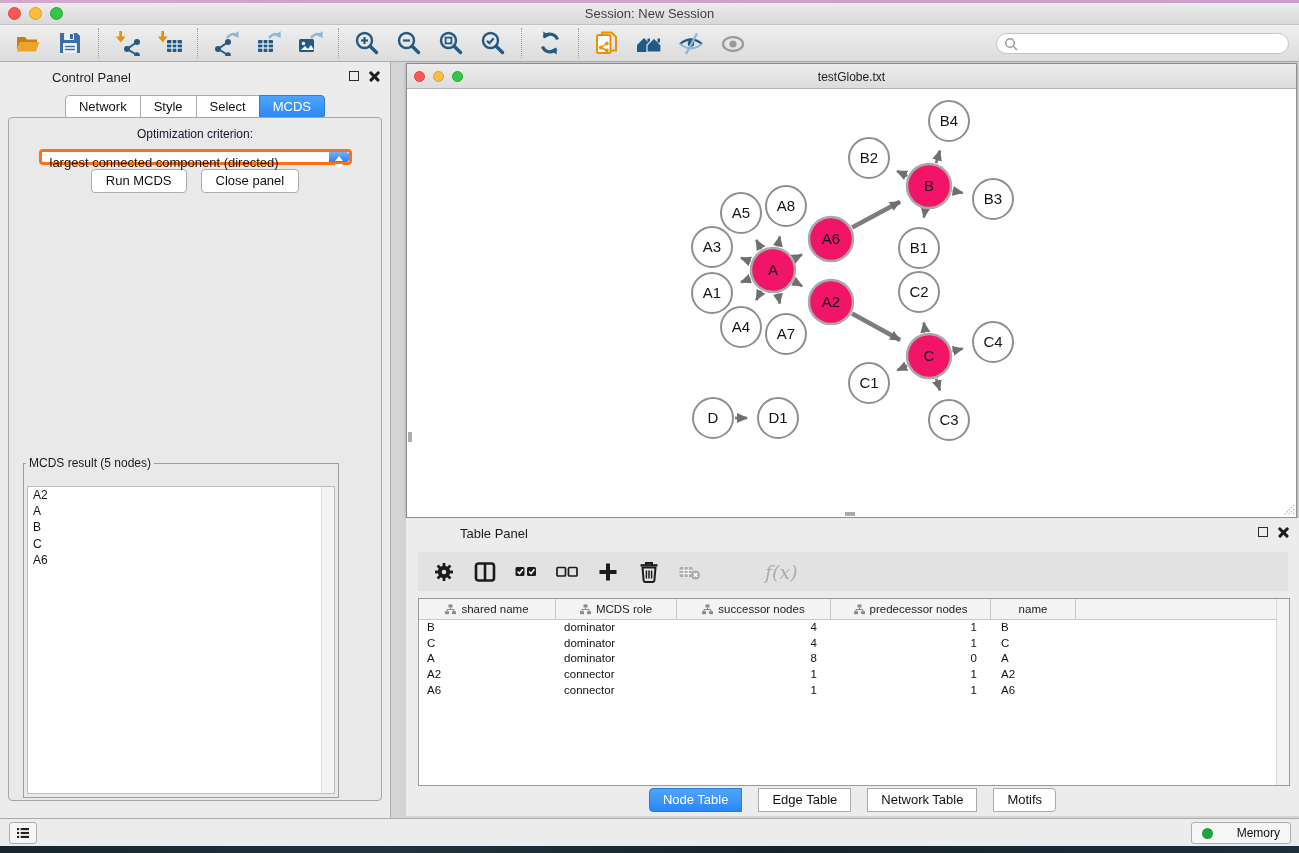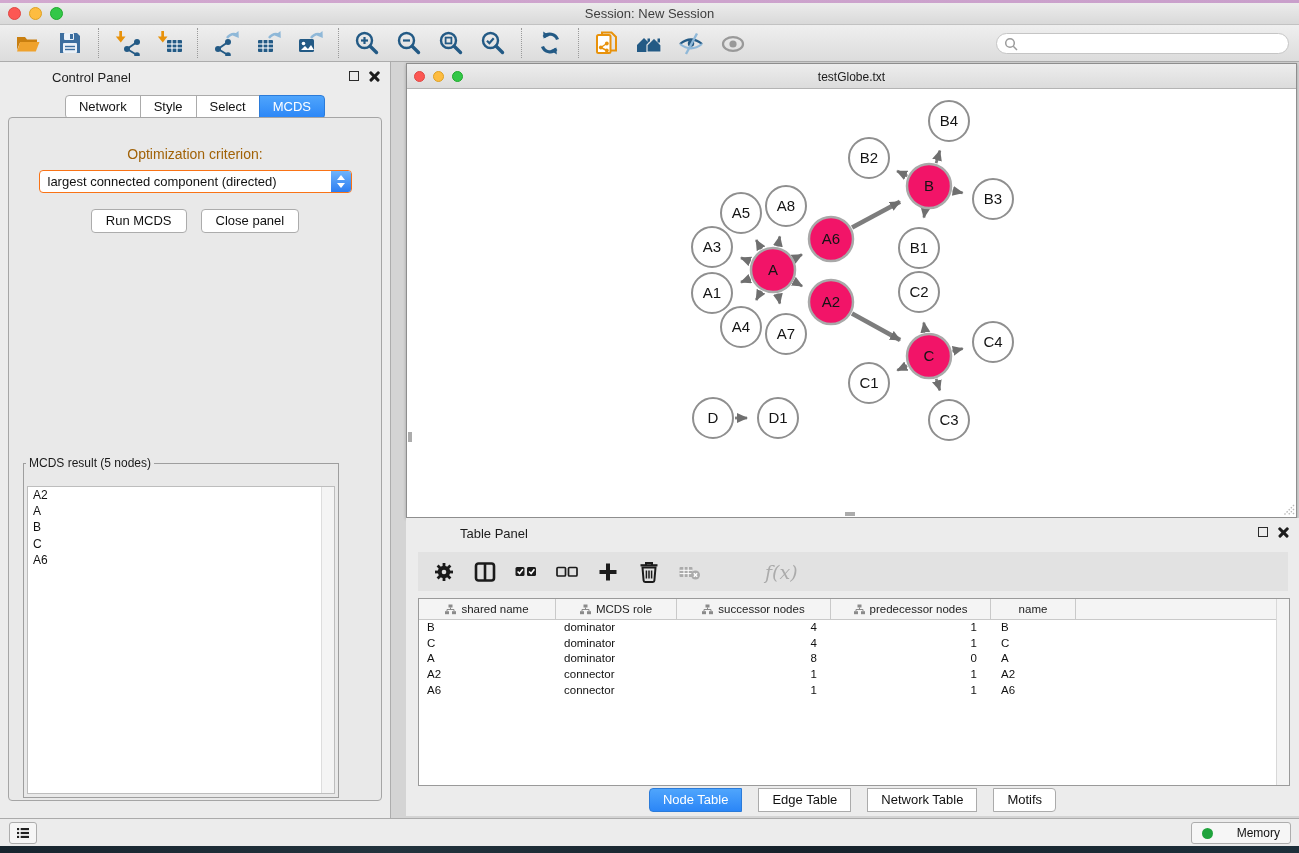--- a/index.html
+++ b/index.html
@@ -43,22 +43,22 @@
   .close-x:before,.close-x:after{ content:""; position:absolute; left:-1px; top:4.5px; width:13px; height:2.6px; background:#1D1D1D; border-radius:1px;}
   .close-x:before{ transform:rotate(45deg);} .close-x:after{ transform:rotate(-45deg);}
 
   .cp-tabs { position:absolute; left:0; right:0; top:33px; display:flex; justify-content:center; }
   .tab { padding:3px 13px 4px; background:#fff; border:1px solid #ABABAB; font-size:13px; color:#111; margin-left:-1px; }
   .tab:first-child { border-radius:4px 0 0 4px; margin-left:0; }
   .tab:last-child { border-radius:0 4px 4px 0; }
   .tab.active { background:linear-gradient(#4FA5FC,#2B86F7); color:#fff; border-color:#2B7BD9; }
 
   .cp-box { position:absolute; left:8px; top:55px; width:374px; height:684px; border:1px solid #A5A5A5; border-radius:4px; background:#E9E9E9; }
-  .opt-label { margin-top:28px; text-align:center; font-size:14px; color:#a16207; }
-  .dropdown { position:relative; margin:8px auto 16px; width:313px; height:23px; background:#fff; border:1px solid #f97316; border-radius:4px; font-size:13px; color:#111; line-height:21px; padding-left:8px; }
+  .opt-label { margin-top:9px; text-align:center; font-size:12px; color:#0f172a; }
+  .dropdown { position:relative; margin:8px auto 4px; width:313px; height:16px; background:#fff; border:3px solid #f97316; border-radius:4px; font-size:13px; color:#111; line-height:21px; padding-left:8px; }
   .dd-stepper { position:absolute; right:0px; top:0px; bottom:0px; width:20px; background:linear-gradient(#6FB4FB,#2D7EF2); border-radius:0 3px 3px 0; }
   .dd-stepper svg { width:20px; height:21px; }
   .cp-buttons { margin-top:3px; display:flex; justify-content:center; gap:14px; }
   .btn { background:#fff; border:1px solid #ACACAC; border-radius:4px; padding:3px 14px 4px; font-size:13px; color:#111; }
 
   fieldset.mcds { position:absolute; left:14px; top:338px; width:316px; height:342px; border:1px solid #9E9E9E; background:#E9E9E9; }
   fieldset.mcds legend { font-size:12px; color:#1A1A1A; padding:0 3px; margin-left:2px; }
   .mcds-list { position:absolute; left:3px; right:3px; top:16px; bottom:3px; background:#fff; border:1px solid #BDBDBD; overflow:hidden; }
   .mcds-list .item { font-size:12px; color:#111; line-height:16.2px; padding-left:5px; }
   .mcds-scroll { position:absolute; right:0; top:0; bottom:0; width:13px; background:#F4F4F4; border-left:1px solid #DDD; }

